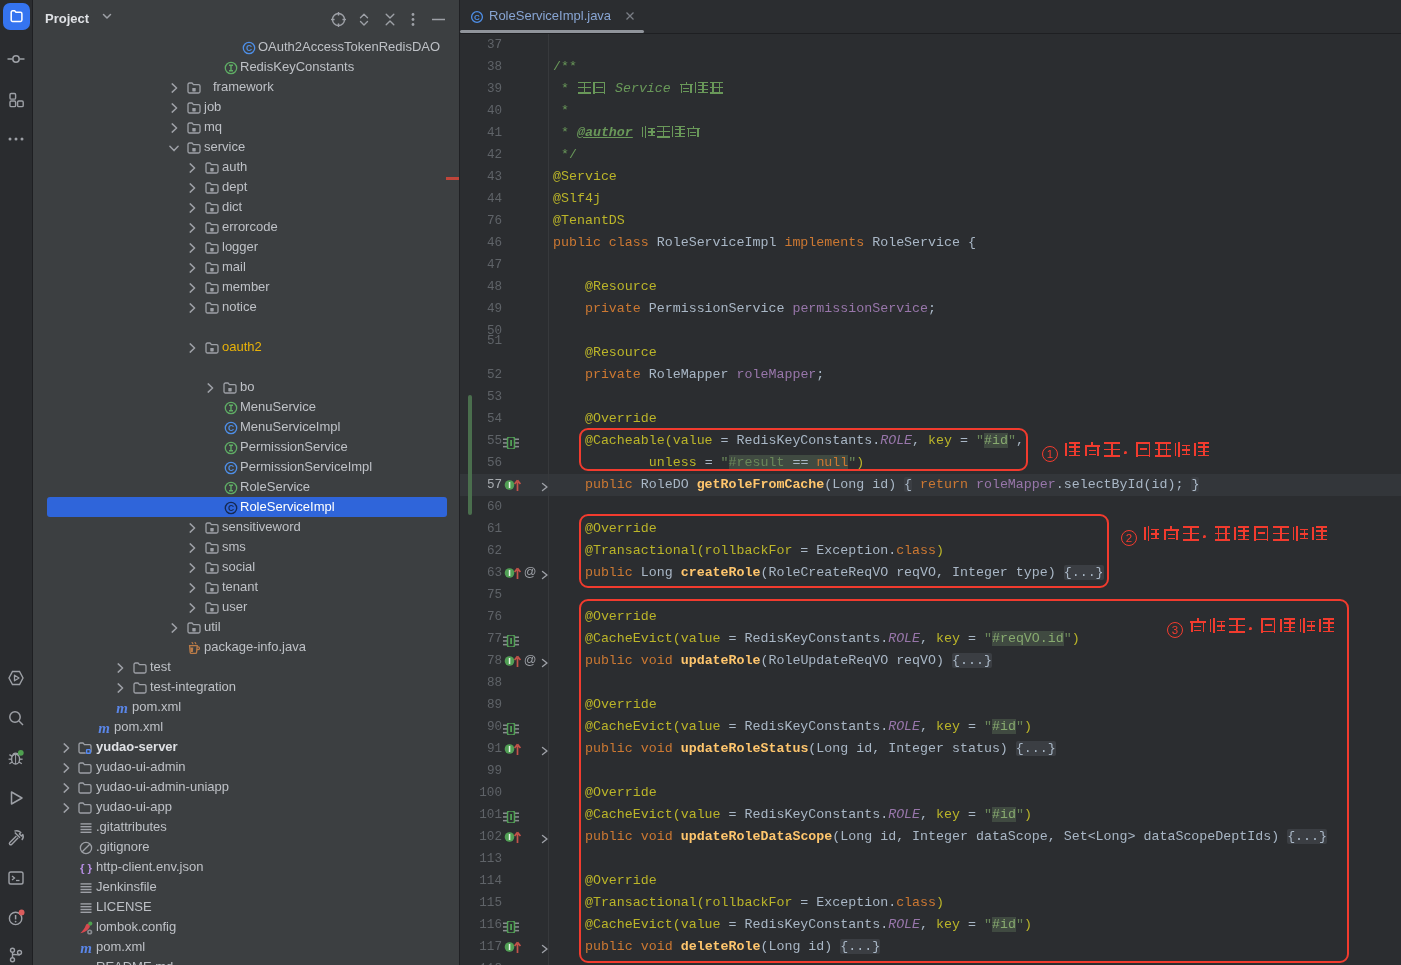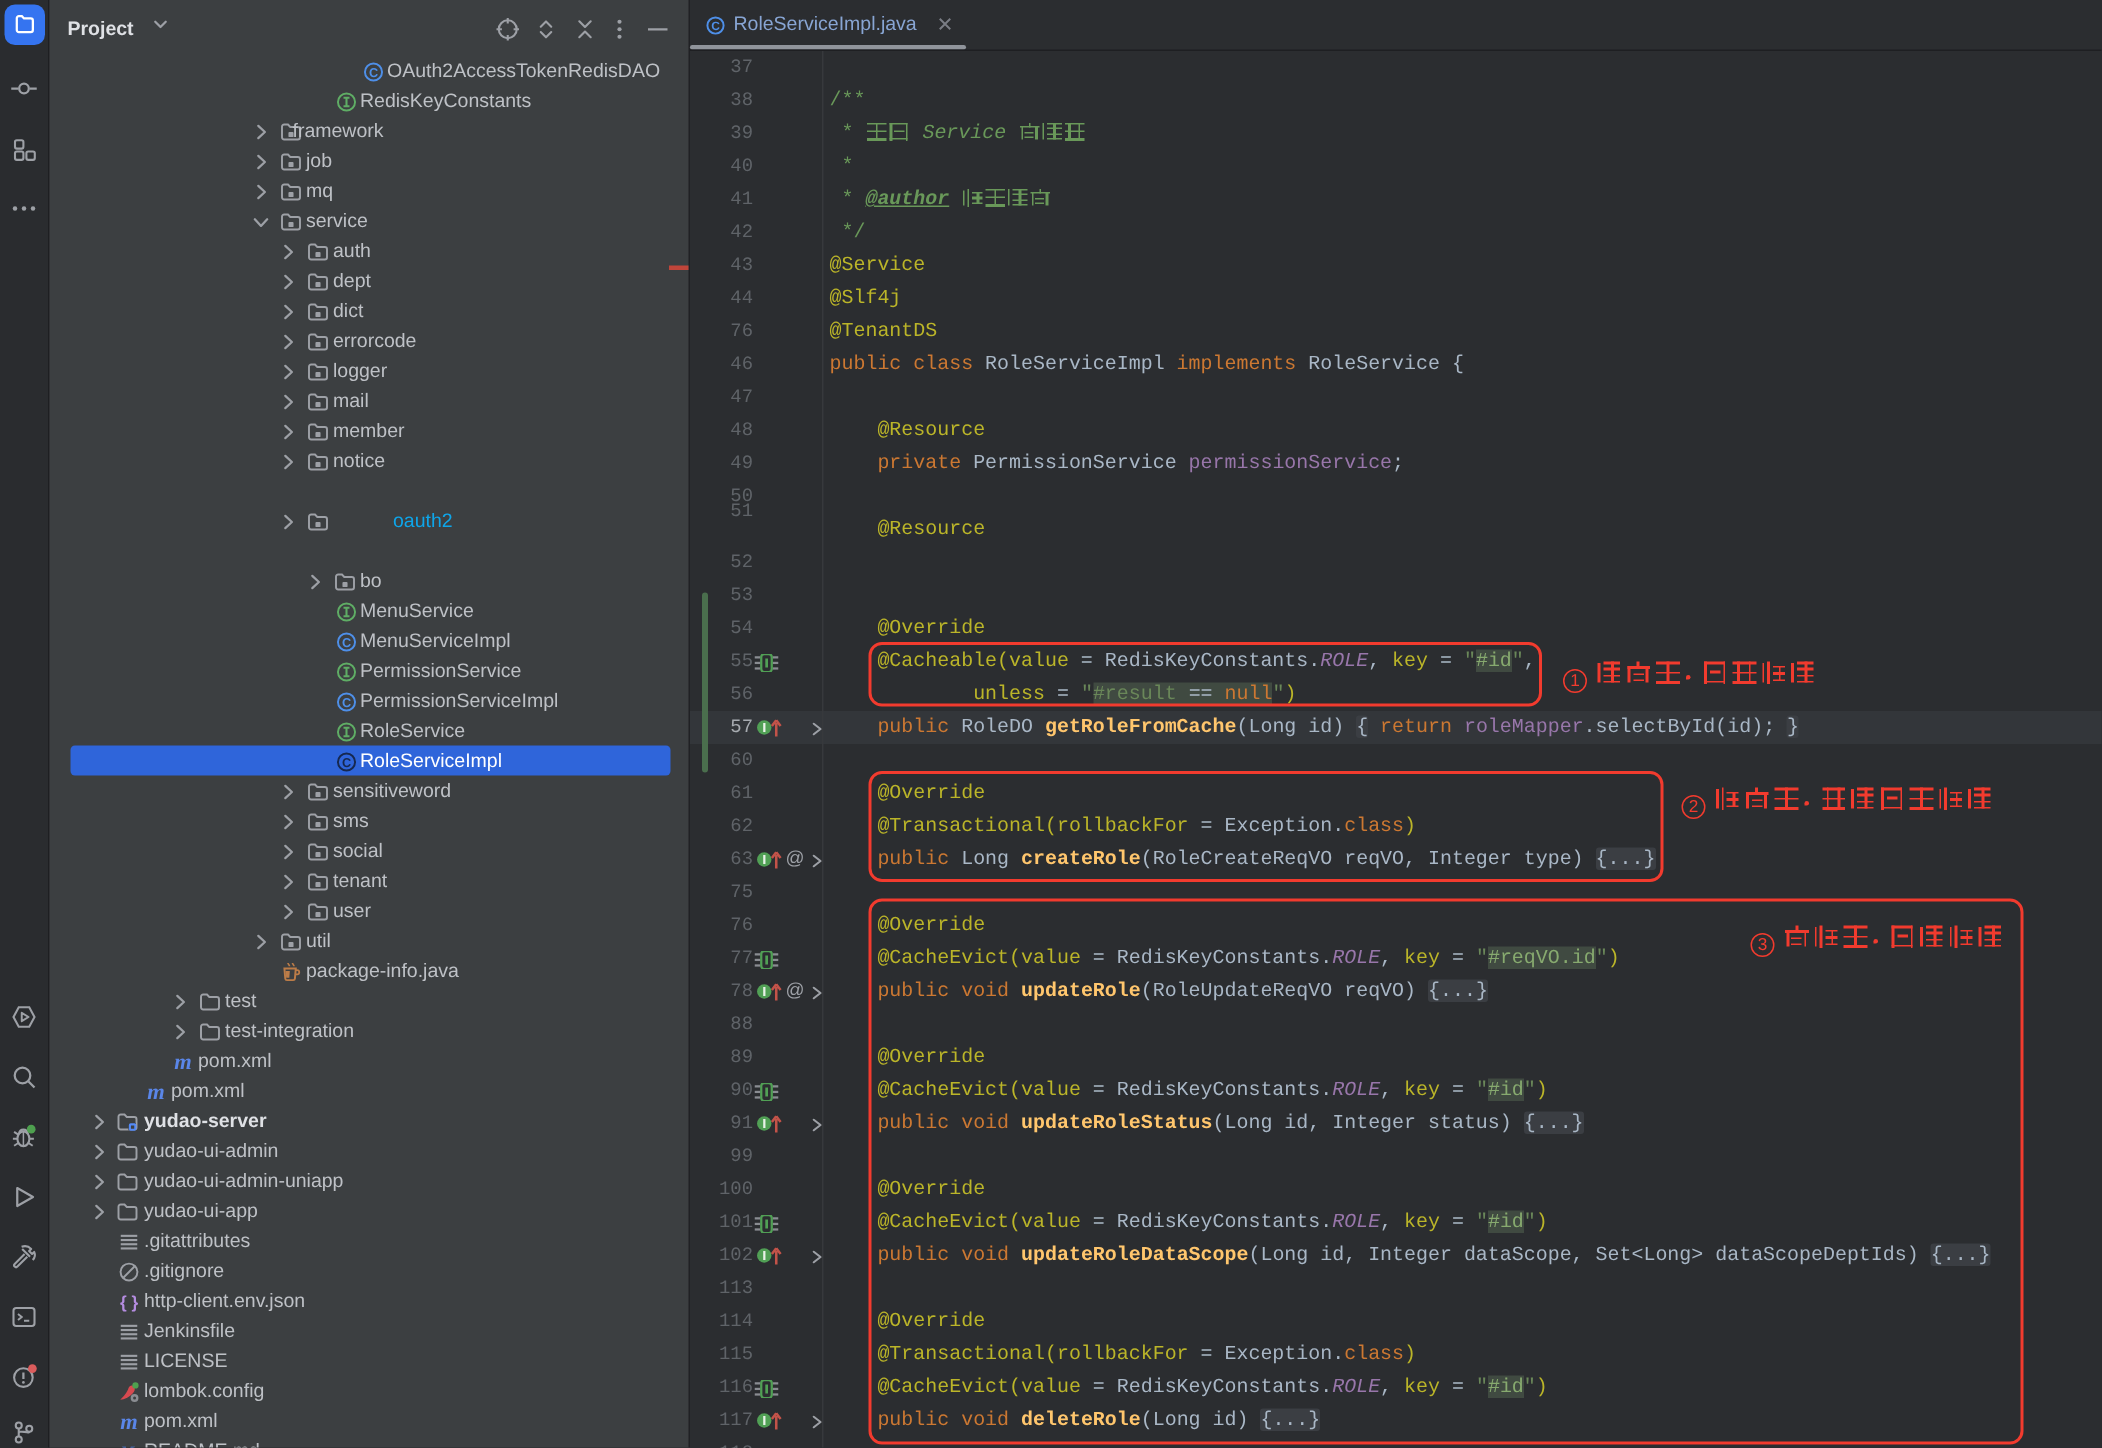--- a/index.html
+++ b/index.html
@@ -133,21 +133,21 @@
       <span style="position:absolute;left:207px;top:0;line-height:20px;color:#bec1c6;">RedisKeyConstants</span>
     </div>
     <div class="row" style="top:77px">
       <span style="position:absolute;left:133px;top:2px"><svg width="16" height="16" viewBox="0 0 16 16" style="">
           <path d="M6.2 3.9 L10.6 8 L6.2 12.1" fill="none" stroke="#9da0a6" stroke-width="1.5" stroke-linecap="round" stroke-linejoin="round"></path>
         </svg></span>
       <span style="position:absolute;left:153px;top:2px"><svg width="16" height="16" viewBox="0 0 16 16" style="">
           <path d="M2 4.5 C2 3.7 2.6 3 3.5 3 L6 3 L7.5 4.6 L12.5 4.6 C13.4 4.6 14 5.3 14 6.1 L14 11.5 C14 12.3 13.4 13 12.5 13 L3.5 13 C2.6 13 2 12.3 2 11.5 Z" fill="none" stroke="#9da0a6" stroke-width="1.3"></path>
           <rect x="6.3" y="8" width="3.4" height="3.4" rx="0.6" fill="#9da0a6"></rect>
         </svg></span>
-      <span style="position:absolute;left:162px;top:0;line-height:20px;color:#bec1c6;">framework</span>
+      <span style="position:absolute;left:180px;top:0;line-height:20px;color:#bec1c6;">framework</span>
     </div>
     <div class="row" style="top:97px">
       <span style="position:absolute;left:133px;top:2px"><svg width="16" height="16" viewBox="0 0 16 16" style="">
           <path d="M6.2 3.9 L10.6 8 L6.2 12.1" fill="none" stroke="#9da0a6" stroke-width="1.5" stroke-linecap="round" stroke-linejoin="round"></path>
         </svg></span>
       <span style="position:absolute;left:153px;top:2px"><svg width="16" height="16" viewBox="0 0 16 16" style="">
           <path d="M2 4.5 C2 3.7 2.6 3 3.5 3 L6 3 L7.5 4.6 L12.5 4.6 C13.4 4.6 14 5.3 14 6.1 L14 11.5 C14 12.3 13.4 13 12.5 13 L3.5 13 C2.6 13 2 12.3 2 11.5 Z" fill="none" stroke="#9da0a6" stroke-width="1.3"></path>
           <rect x="6.3" y="8" width="3.4" height="3.4" rx="0.6" fill="#9da0a6"></rect>
         </svg></span>
       <span style="position:absolute;left:171px;top:0;line-height:20px;color:#bec1c6;">job</span>
@@ -253,21 +253,21 @@
       <span style="position:absolute;left:189px;top:0;line-height:20px;color:#bec1c6;">notice</span>
     </div>
     <div class="row" style="top:337px">
       <span style="position:absolute;left:151px;top:2px"><svg width="16" height="16" viewBox="0 0 16 16" style="">
           <path d="M6.2 3.9 L10.6 8 L6.2 12.1" fill="none" stroke="#9da0a6" stroke-width="1.5" stroke-linecap="round" stroke-linejoin="round"></path>
         </svg></span>
       <span style="position:absolute;left:171px;top:2px"><svg width="16" height="16" viewBox="0 0 16 16" style="">
           <path d="M2 4.5 C2 3.7 2.6 3 3.5 3 L6 3 L7.5 4.6 L12.5 4.6 C13.4 4.6 14 5.3 14 6.1 L14 11.5 C14 12.3 13.4 13 12.5 13 L3.5 13 C2.6 13 2 12.3 2 11.5 Z" fill="none" stroke="#9da0a6" stroke-width="1.3"></path>
           <rect x="6.3" y="8" width="3.4" height="3.4" rx="0.6" fill="#9da0a6"></rect>
         </svg></span>
-      <span style="position:absolute;left:189px;top:0;line-height:20px;color:#0ea5e9;margin-left:40px;">oauth2</span>
+      <span style="position:absolute;left:189px;top:0;line-height:20px;color:#eab308;">oauth2</span>
     </div>
     <div class="row" style="top:377px">
       <span style="position:absolute;left:169px;top:2px"><svg width="16" height="16" viewBox="0 0 16 16" style="">
           <path d="M6.2 3.9 L10.6 8 L6.2 12.1" fill="none" stroke="#9da0a6" stroke-width="1.5" stroke-linecap="round" stroke-linejoin="round"></path>
         </svg></span>
       <span style="position:absolute;left:189px;top:2px"><svg width="16" height="16" viewBox="0 0 16 16" style="">
           <path d="M2 4.5 C2 3.7 2.6 3 3.5 3 L6 3 L7.5 4.6 L12.5 4.6 C13.4 4.6 14 5.3 14 6.1 L14 11.5 C14 12.3 13.4 13 12.5 13 L3.5 13 C2.6 13 2 12.3 2 11.5 Z" fill="none" stroke="#9da0a6" stroke-width="1.3"></path>
           <rect x="6.3" y="8" width="3.4" height="3.4" rx="0.6" fill="#9da0a6"></rect>
         </svg></span>
       <span style="position:absolute;left:207px;top:0;line-height:20px;color:#bec1c6;">bo</span>
@@ -684,20 +684,21 @@
     <div class="cl" style="top:100px"><span class="c"> *</span></div>
     <div class="cl" style="top:122px"><span class="c"> * </span><span class="au">@author</span><span class="c"> </span><span class="c"><span class="cjk" style="width:13px;height:12px"><i style="left:0%;top:10%;width:11%;height:90%"></i><i style="left:24%;top:0%;width:11%;height:100%"></i><i style="left:46%;top:18%;width:54%;height:11%"></i><i style="left:46%;top:48%;width:54%;height:11%"></i><i style="left:46%;top:80%;width:54%;height:11%"></i><i style="left:72%;top:18%;width:11%;height:72%"></i></span><span class="cjk" style="width:13px;height:12px"><i style="left:0%;top:0%;width:100%;height:11%"></i><i style="left:44%;top:0%;width:11%;height:100%"></i><i style="left:0%;top:46%;width:100%;height:11%"></i><i style="left:0%;top:90%;width:100%;height:11%"></i></span><span class="cjk" style="width:13px;height:12px"><i style="left:0%;top:4%;width:11%;height:96%"></i><i style="left:26%;top:0%;width:74%;height:11%"></i><i style="left:26%;top:30%;width:74%;height:11%"></i><i style="left:26%;top:60%;width:74%;height:11%"></i><i style="left:26%;top:88%;width:74%;height:11%"></i><i style="left:58%;top:0%;width:11%;height:98%"></i></span><span class="cjk" style="width:13px;height:12px"><i style="left:44%;top:0%;width:11%;height:26%"></i><i style="left:0%;top:22%;width:100%;height:11%"></i><i style="left:6%;top:22%;width:11%;height:78%"></i><i style="left:82%;top:22%;width:11%;height:78%"></i><i style="left:28%;top:52%;width:44%;height:11%"></i><i style="left:28%;top:80%;width:44%;height:11%"></i></span></span></div>
     <div class="cl" style="top:144px"><span class="c"> */</span></div>
     <div class="cl" style="top:166px"><span class="an">@Service</span></div>
     <div class="cl" style="top:188px"><span class="an">@Slf4j</span></div>
     <div class="cl" style="top:210px"><span class="an">@TenantDS</span></div>
     <div class="cl" style="top:232px"><span class="k">public class </span>RoleServiceImpl <span class="k">implements </span>RoleService {</div>
     <div class="cl" style="top:276px">    <span class="an">@Resource</span></div>
     <div class="cl" style="top:298px">    <span class="k">private </span>PermissionService <span class="f">permissionService</span>;</div>
     <div class="cl" style="top:342px">    <span class="an">@Resource</span></div>
+    <div class="cl" style="top:364px">    <span class="k">private </span>RoleMapper <span class="f">roleMapper</span>;</div>
     <div class="cl" style="top:408px">    <span class="an">@Override</span></div>
     <div class="cl" style="top:430px">    <span class="an">@Cacheable(value</span> = RedisKeyConstants.<span class="sf">ROLE</span>, <span class="an">key</span> = <span class="s">"</span><span class="inj">#id</span><span class="s">"</span>,</div>
     <div class="cl" style="top:452px">            <span class="an">unless</span> = <span class="s">"</span><span class="injw"><span class="s">#result</span> == <span class="k">null</span></span><span class="s">"</span><span class="an">)</span></div>
     <div class="cl" style="top:474px">    <span class="k">public </span>RoleDO <span class="m">getRoleFromCache</span>(Long id) <span class="fold">{</span> <span class="k">return </span><span class="f">roleMapper</span>.selectById(id); <span class="fold">}</span></div>
     <div class="cl" style="top:518px">    <span class="an">@Override</span></div>
     <div class="cl" style="top:540px">    <span class="an">@Transactional(rollbackFor</span> = Exception.<span class="k">class</span><span class="an">)</span></div>
     <div class="cl" style="top:562px">    <span class="k">public </span>Long <span class="m">createRole</span>(RoleCreateReqVO reqVO, Integer type) <span class="fold">{...}</span></div>
     <div class="cl" style="top:606px">    <span class="an">@Override</span></div>
     <div class="cl" style="top:628px">    <span class="an">@CacheEvict(value</span> = RedisKeyConstants.<span class="sf">ROLE</span>, <span class="an">key</span> = <span class="s">"</span><span class="inj">#reqVO.id</span><span class="s">"</span><span class="an">)</span></div>
     <div class="cl" style="top:650px">    <span class="k">public </span><span class="k">void </span><span class="m">updateRole</span>(RoleUpdateReqVO reqVO) <span class="fold">{...}</span></div>

